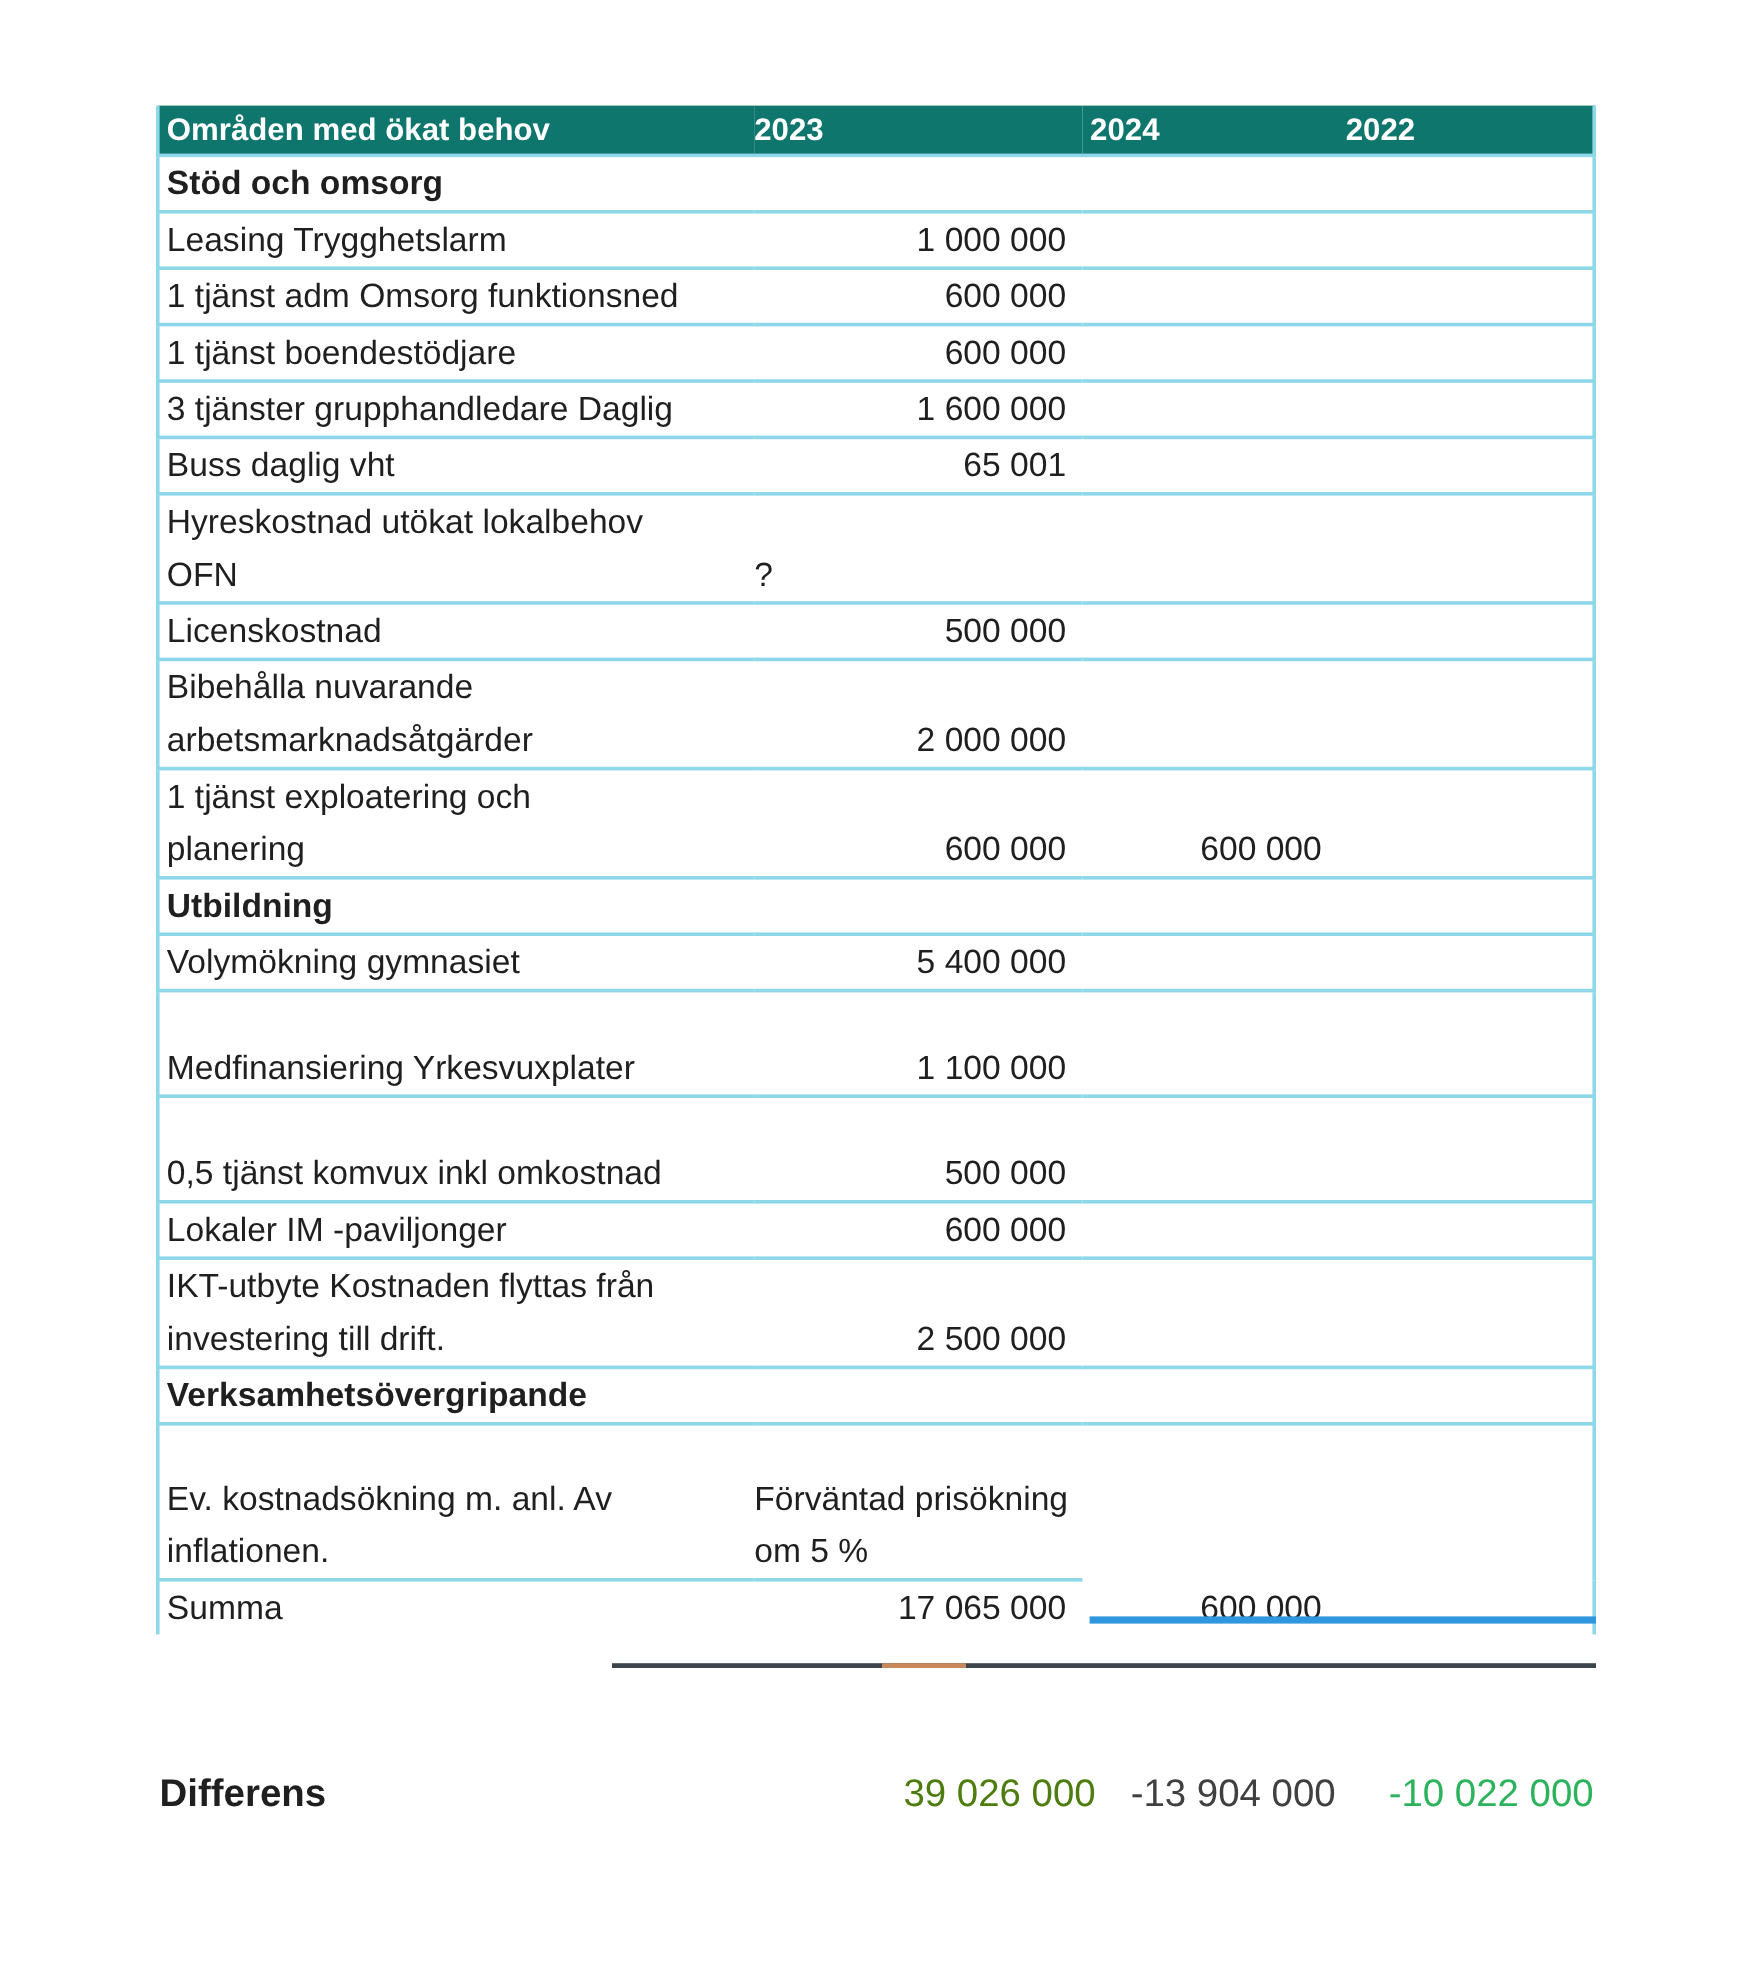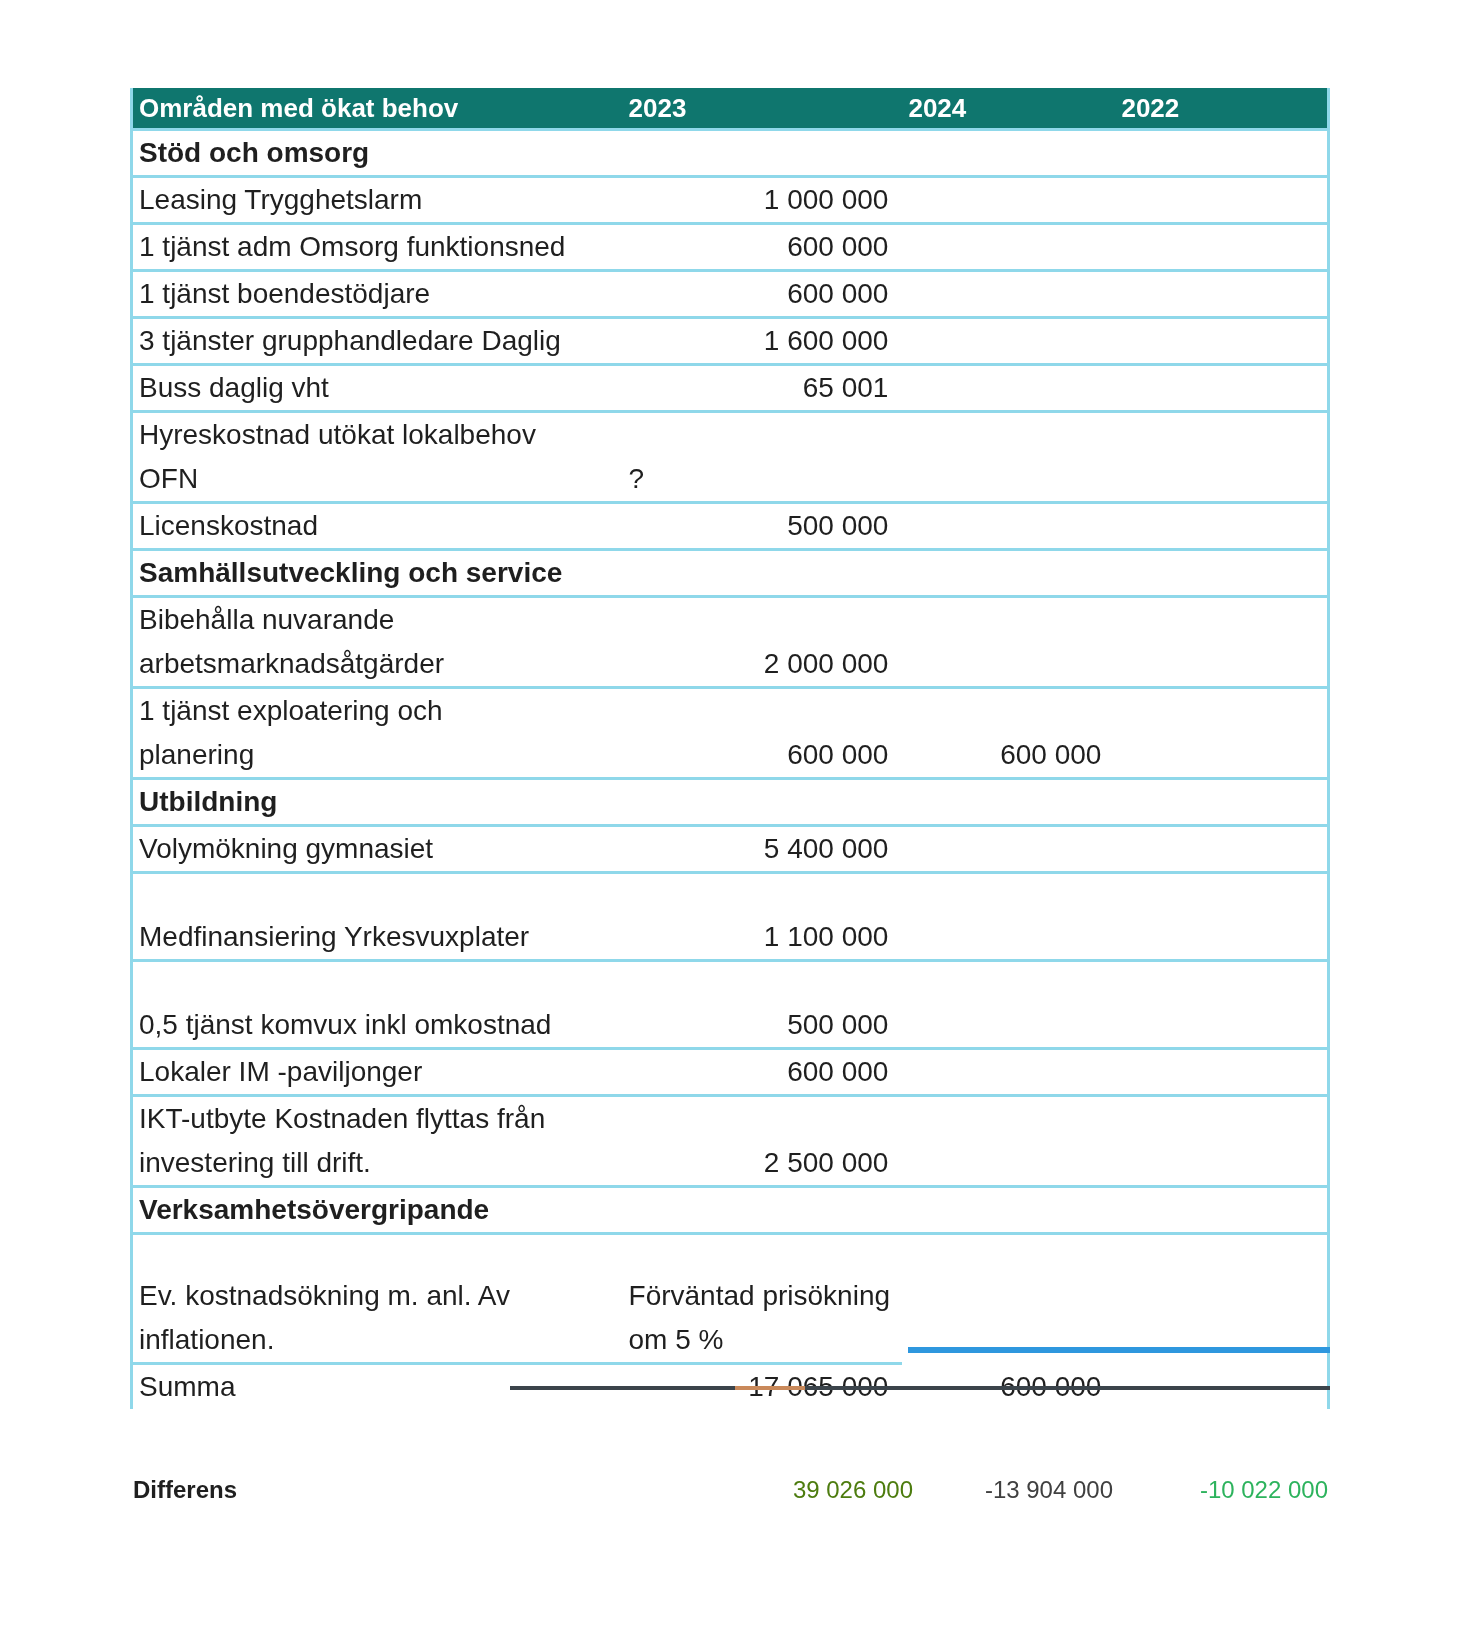--- a/index.html
+++ b/index.html
@@ -15,21 +15,21 @@
       border-bottom: 3px solid #8fd8ea; font-size: 26px; }
     tr.section td { font-weight: bold; }
     .num { text-align: right; padding-right: 14px; }
     .hdr-year { text-align: left; }
     .c0 { width: 490px; } .c1 { width: 270px; } .c2 { width: 210px; } .c3 { width: 210px; }
     .wrap { white-space: normal; }
     tr.summa td { border-bottom: none; }
     .summa-line { position: absolute; left: 510px; top: 1386px; width: 820px; height: 4px; background: #3b444b; }
     .summa-accent { position: absolute; left: 735px; top: 1386px; width: 70px; height: 4px; background: #c9895a; }
     .blue-line { position: absolute; left: 908px; top: 1347px; width: 422px; height: 6px; background: #2e97de; }
-    .diff { position: absolute; top: 1476px; left: 133px; width: 1200px; height: 44px; font-size: 24px; }
+    .diff { position: absolute; top: 1476px; left: 133px; width: 1200px; height: 44px; font-size: 32px; }
     .diff .label { position: absolute; left: 0; font-weight: bold; }
     .diff .v1 { position: absolute; right: 420px; color: #4d7c0f; }
     .diff .v2 { position: absolute; right: 220px; color: #404040; }
     .diff .v3 { position: absolute; right: 5px; color: #2db35d; margin-left: 30px; }
   </style>
 </head>
 <body>
 
 <div class="sheet">
   <table>
@@ -89,26 +89,20 @@
         <td class="num"></td>
         <td class="num last"></td>
       </tr>
       <tr>
         <td class="first">Licenskostnad</td>
         <td class="num">500 000</td>
         <td class="num"></td>
         <td class="num last"></td>
       </tr>
 
-      <tr class="section">
-        <td class="first">Samhällsutveckling och service</td>
-        <td></td>
-          <td></td>
-          <td class="last"></td>
-      </tr>
       <tr>
         <td class="first wrap" style="padding-right:40px">Bibehålla nuvarande arbetsmarknadsåtgärder</td>
         <td class="num">2 000 000</td>
         <td class="num"></td>
         <td class="num last"></td>
       </tr>
       <tr>
         <td class="first wrap" style="padding-right:130px">1 tjänst exploatering och planering</td>
         <td class="num">600 000</td>
         <td class="num">600 000</td>

